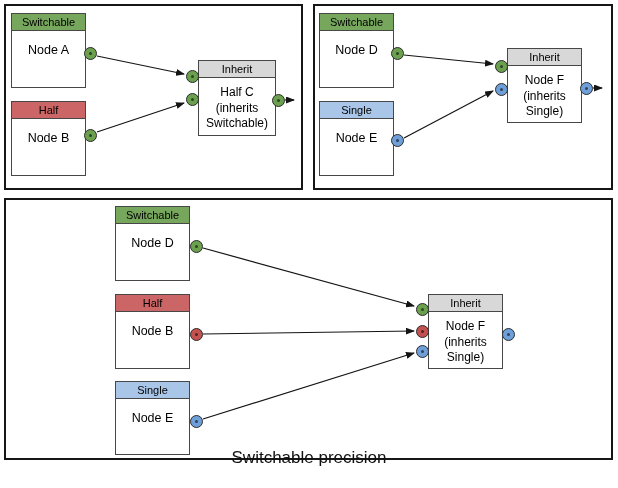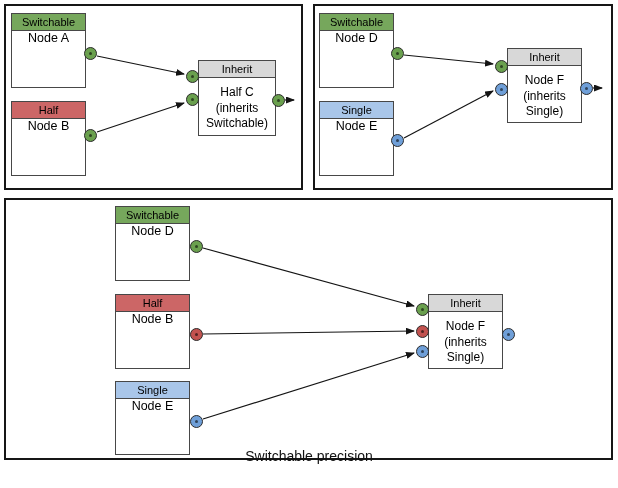--- a/index.html
+++ b/index.html
@@ -10,31 +10,31 @@
   .panel{position:absolute;border:2px solid #161616;background:#fff;box-sizing:border-box;}
   .edges{position:absolute;left:0;top:0;z-index:2;}
   .node{
     position:absolute;width:75px;height:75px;background:#fff;
     border:1.5px solid #474747;box-sizing:border-box;z-index:1;
   }
   .hdr{
     height:16px;border-bottom:1.5px solid #474747;text-align:center;
     font-size:11px;line-height:16px;overflow:hidden;white-space:nowrap;
   }
-  .body1{text-align:center;padding-top:0;font-size:12.5px;}
+  .body1{text-align:center;padding-top:12px;font-size:12.5px;}
   .body3{text-align:center;padding-top:7px;font-size:12px;line-height:15.5px;}
   .port{
     position:absolute;width:13px;height:13px;border:1.5px solid #2c2c2c;
     border-radius:50%;box-sizing:border-box;z-index:3;
     display:flex;align-items:center;justify-content:center;
   }
   .pdot{width:3px;height:3px;border-radius:50%;background:rgba(0,0,0,0.58);}
   .caption{
     position:absolute;left:0;top:448px;width:618px;text-align:center;
-    font-size:14px;color:#111;
+    font-size:17px;color:#111;
   }
 </style>
 </head>
 <body>
 
 <div class="canvas">
 
   <div class="panel" style="left:4px;top:4px;width:299px;height:186px;"></div>
   <div class="panel" style="left:313px;top:4px;width:300px;height:186px;"></div>
   <div class="panel" style="left:4px;top:198px;width:609px;height:262px;"></div>

